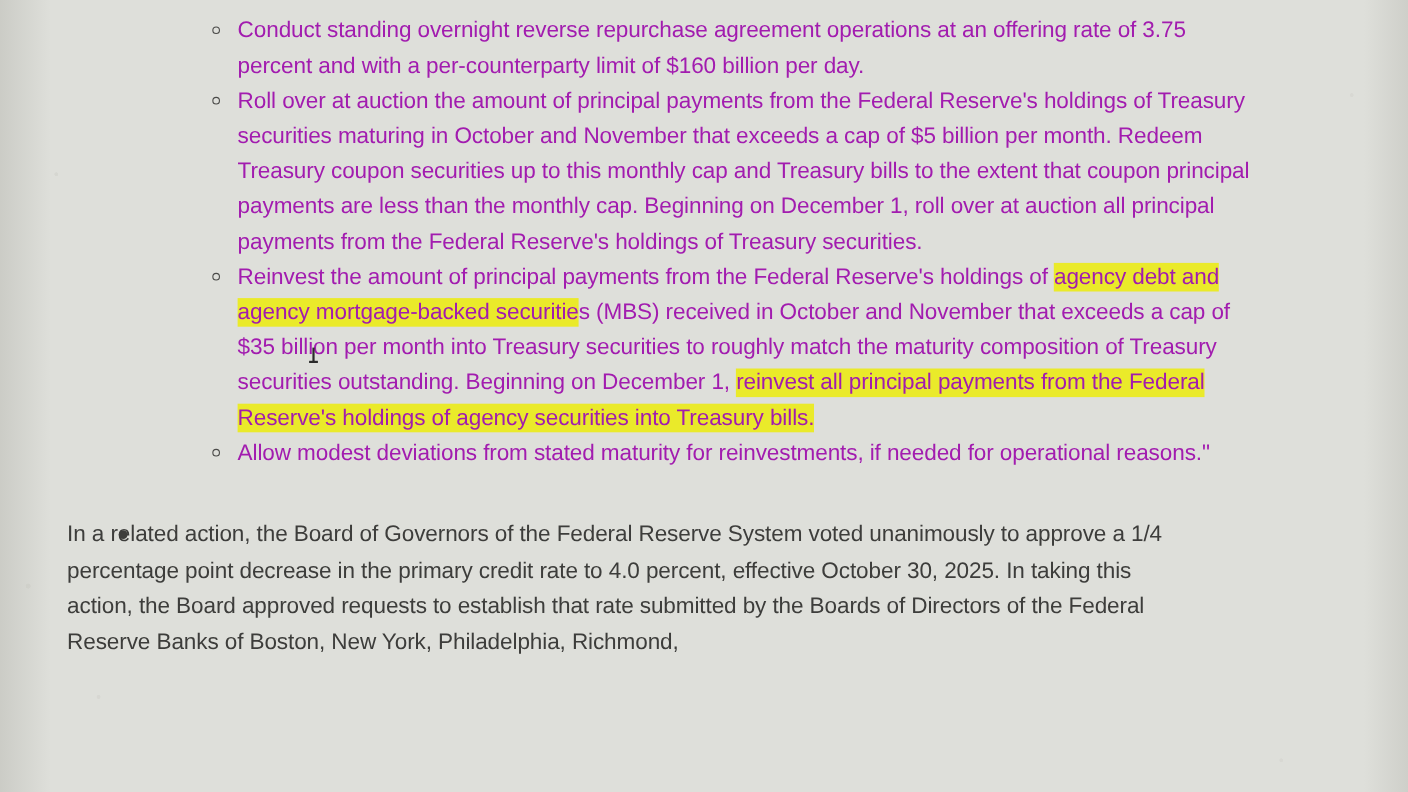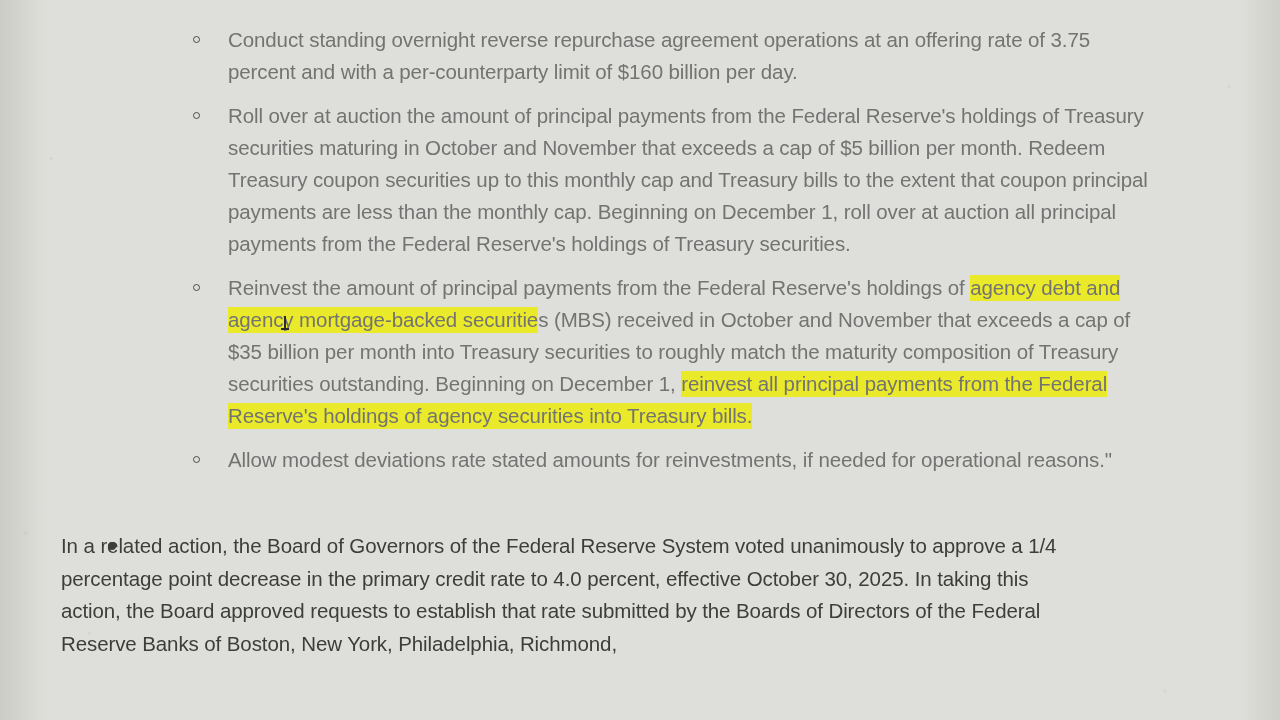--- a/index.html
+++ b/index.html
@@ -44,25 +44,25 @@
     position: absolute;
     left: 193px;
     top: 12px;
     width: 7px;
     height: 7px;
     border: 1.6px solid #4a4a48;
     border-radius: 50%;
     box-sizing: border-box;
   }
   .sublist > li p {
-    margin: 12px;
+    margin: 0;
     font-size: 20.5px;
     line-height: 32px;
     letter-spacing: -0.1px;
-    color: #737373;
+    color: #a21caf;
     max-width: 930px;
   }
   .mainlist {
     list-style: none;
     margin: 0;
     padding: 0;
   }
   .mainlist > li {
     position: relative;
     padding-left: 61px;
@@ -161,21 +161,21 @@
       <li>
         <p>Conduct standing overnight reverse repurchase agreement operations at an offering rate of 3.75 percent and with a per-counterparty limit of $160 billion per day.</p>
       </li>
       <li>
         <p>Roll over at auction the amount of principal payments from the Federal Reserve's holdings of Treasury securities maturing in October and November that exceeds a cap of $5 billion per month. Redeem Treasury coupon securities up to this monthly cap and Treasury bills to the extent that coupon principal payments are less than the monthly cap. Beginning on December 1, roll over at auction all principal payments from the Federal Reserve's holdings of Treasury securities.</p>
       </li>
       <li>
         <p>Reinvest the amount of principal payments from the Federal Reserve's holdings of <span class="hl">agency debt and agency mortgage-backed securitie</span>s (MBS) received in October and November that exceeds a cap of $35 billion per month into Treasury securities to roughly match the maturity composition of Treasury securities outstanding. Beginning on December 1, <span class="hl">reinvest all principal payments from the Federal Reserve's holdings of agency securities into Treasury bills.</span></p>
       </li>
       <li>
-        <p>Allow modest deviations rate stated amounts for reinvestments, if needed for operational reasons."</p>
+        <p>Allow modest deviations from stated maturity for reinvestments, if needed for operational reasons."</p>
       </li>
     </ul>
 
     <div class="spacer-gap"></div>
 
     <ul class="mainlist">
       <li>
         <p>In a related action, the Board of Governors of the Federal Reserve System voted unanimously to approve a 1/4 percentage point decrease in the primary credit rate to 4.0 percent, effective October 30, 2025. In taking this action, the Board approved requests to establish that rate submitted by the Boards of Directors of the Federal Reserve Banks of Boston, New York, Philadelphia, Richmond,</p>
       </li>
     </ul>

